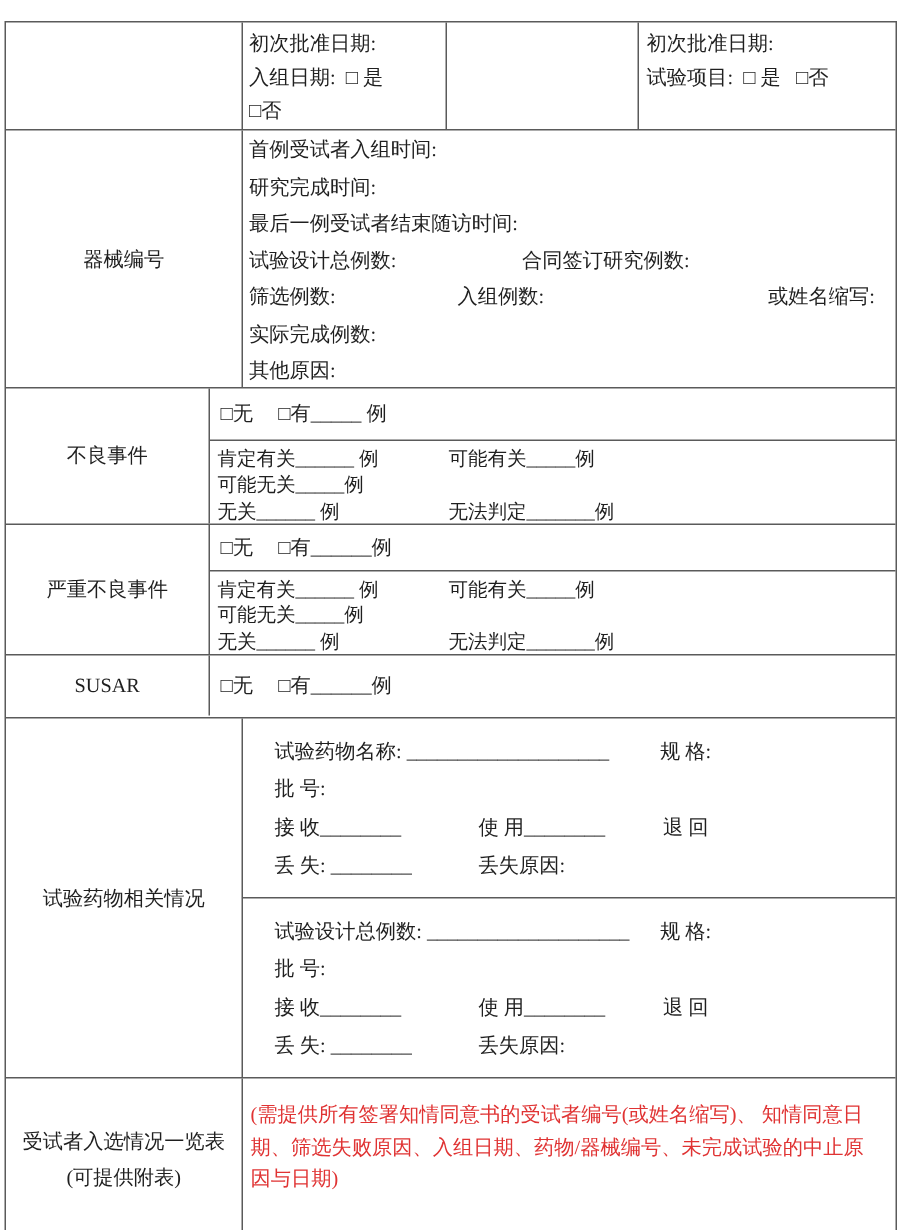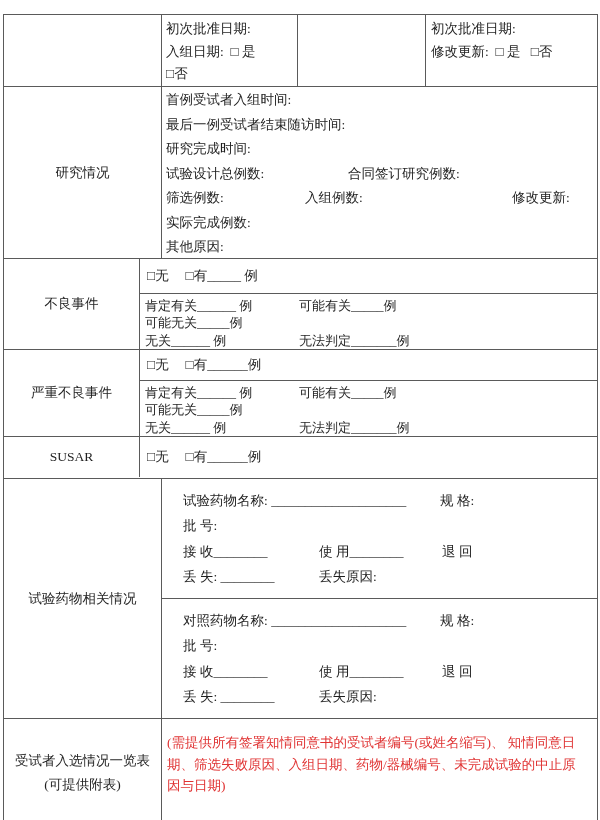--- a/index.html
+++ b/index.html
@@ -79,37 +79,37 @@
     <div class="row row-approval">
       <div class="cell ap-c1 b-r"></div>
       <div class="cell ap-c2 b-r">
         <div class="pre">初次批准日期:</div>
         <div class="pre">入组日期:  □ 是</div>
         <div class="pre">□否</div>
       </div>
       <div class="cell ap-c3 b-r"></div>
       <div class="cell ap-c4">
         <div class="pre">初次批准日期:</div>
-        <div class="pre">修改更新:  □ 是   □否</div>
+        <div class="pre">试验项目:  □ 是   □否</div>
       </div>
     </div>
 
     <div class="row row-study">
       <div class="cell label-col b-r">
-        <span>研究情况</span>
+        <span>器械编号</span>
       </div>
       <div class="cell study-content">
         <div class="pre">首例受试者入组时间:</div>
+        <div class="pre">研究完成时间:</div>
         <div class="pre">最后一例受试者结束随访时间:</div>
-        <div class="pre">研究完成时间:</div>
         <div>
           <span class="pre w182">试验设计总例数:</span><span class="pre">合同签订研究例数:</span>
         </div>
         <div>
-          <span class="pre w139">筛选例数:</span><span class="pre w207">入组例数:</span><span class="pre">修改更新:</span>
+          <span class="pre w139">筛选例数:</span><span class="pre w207">入组例数:</span><span class="pre">或姓名缩写:</span>
         </div>
         <div class="pre">实际完成例数:</div>
         <div class="pre">其他原因:</div>
       </div>
     </div>
 
     <div class="row sec-safety">
       <div class="safety-right">
 
         <div class="sf-row ae-row b-b">
@@ -159,21 +159,21 @@
       <div class="drug-content">
 
         <div class="drug-box box1 b-b">
           <div><span class="pre w257">试验药物名称: ____________________</span><span class="pre">规 格:</span></div>
           <div class="pre">批 号:</div>
           <div><span class="pre w136">接 收________</span><span class="pre w123">使 用________</span><span class="pre">退 回</span></div>
           <div><span class="pre w136">丢 失: ________</span><span class="pre">丢失原因:</span></div>
         </div>
 
         <div class="drug-box box2">
-          <div><span class="pre w257">对照药物名称: ____________________</span><span class="pre">规 格:</span></div>
+          <div><span class="pre w257">试验设计总例数: ____________________</span><span class="pre">规 格:</span></div>
           <div class="pre">批 号:</div>
           <div><span class="pre w136">接 收________</span><span class="pre w123">使 用________</span><span class="pre">退 回</span></div>
           <div><span class="pre w136">丢 失: ________</span><span class="pre">丢失原因:</span></div>
         </div>
 
       </div>
     </div>
 
     <div class="row row-subjects">
       <div class="cell label-col b-r lbl-2line">

